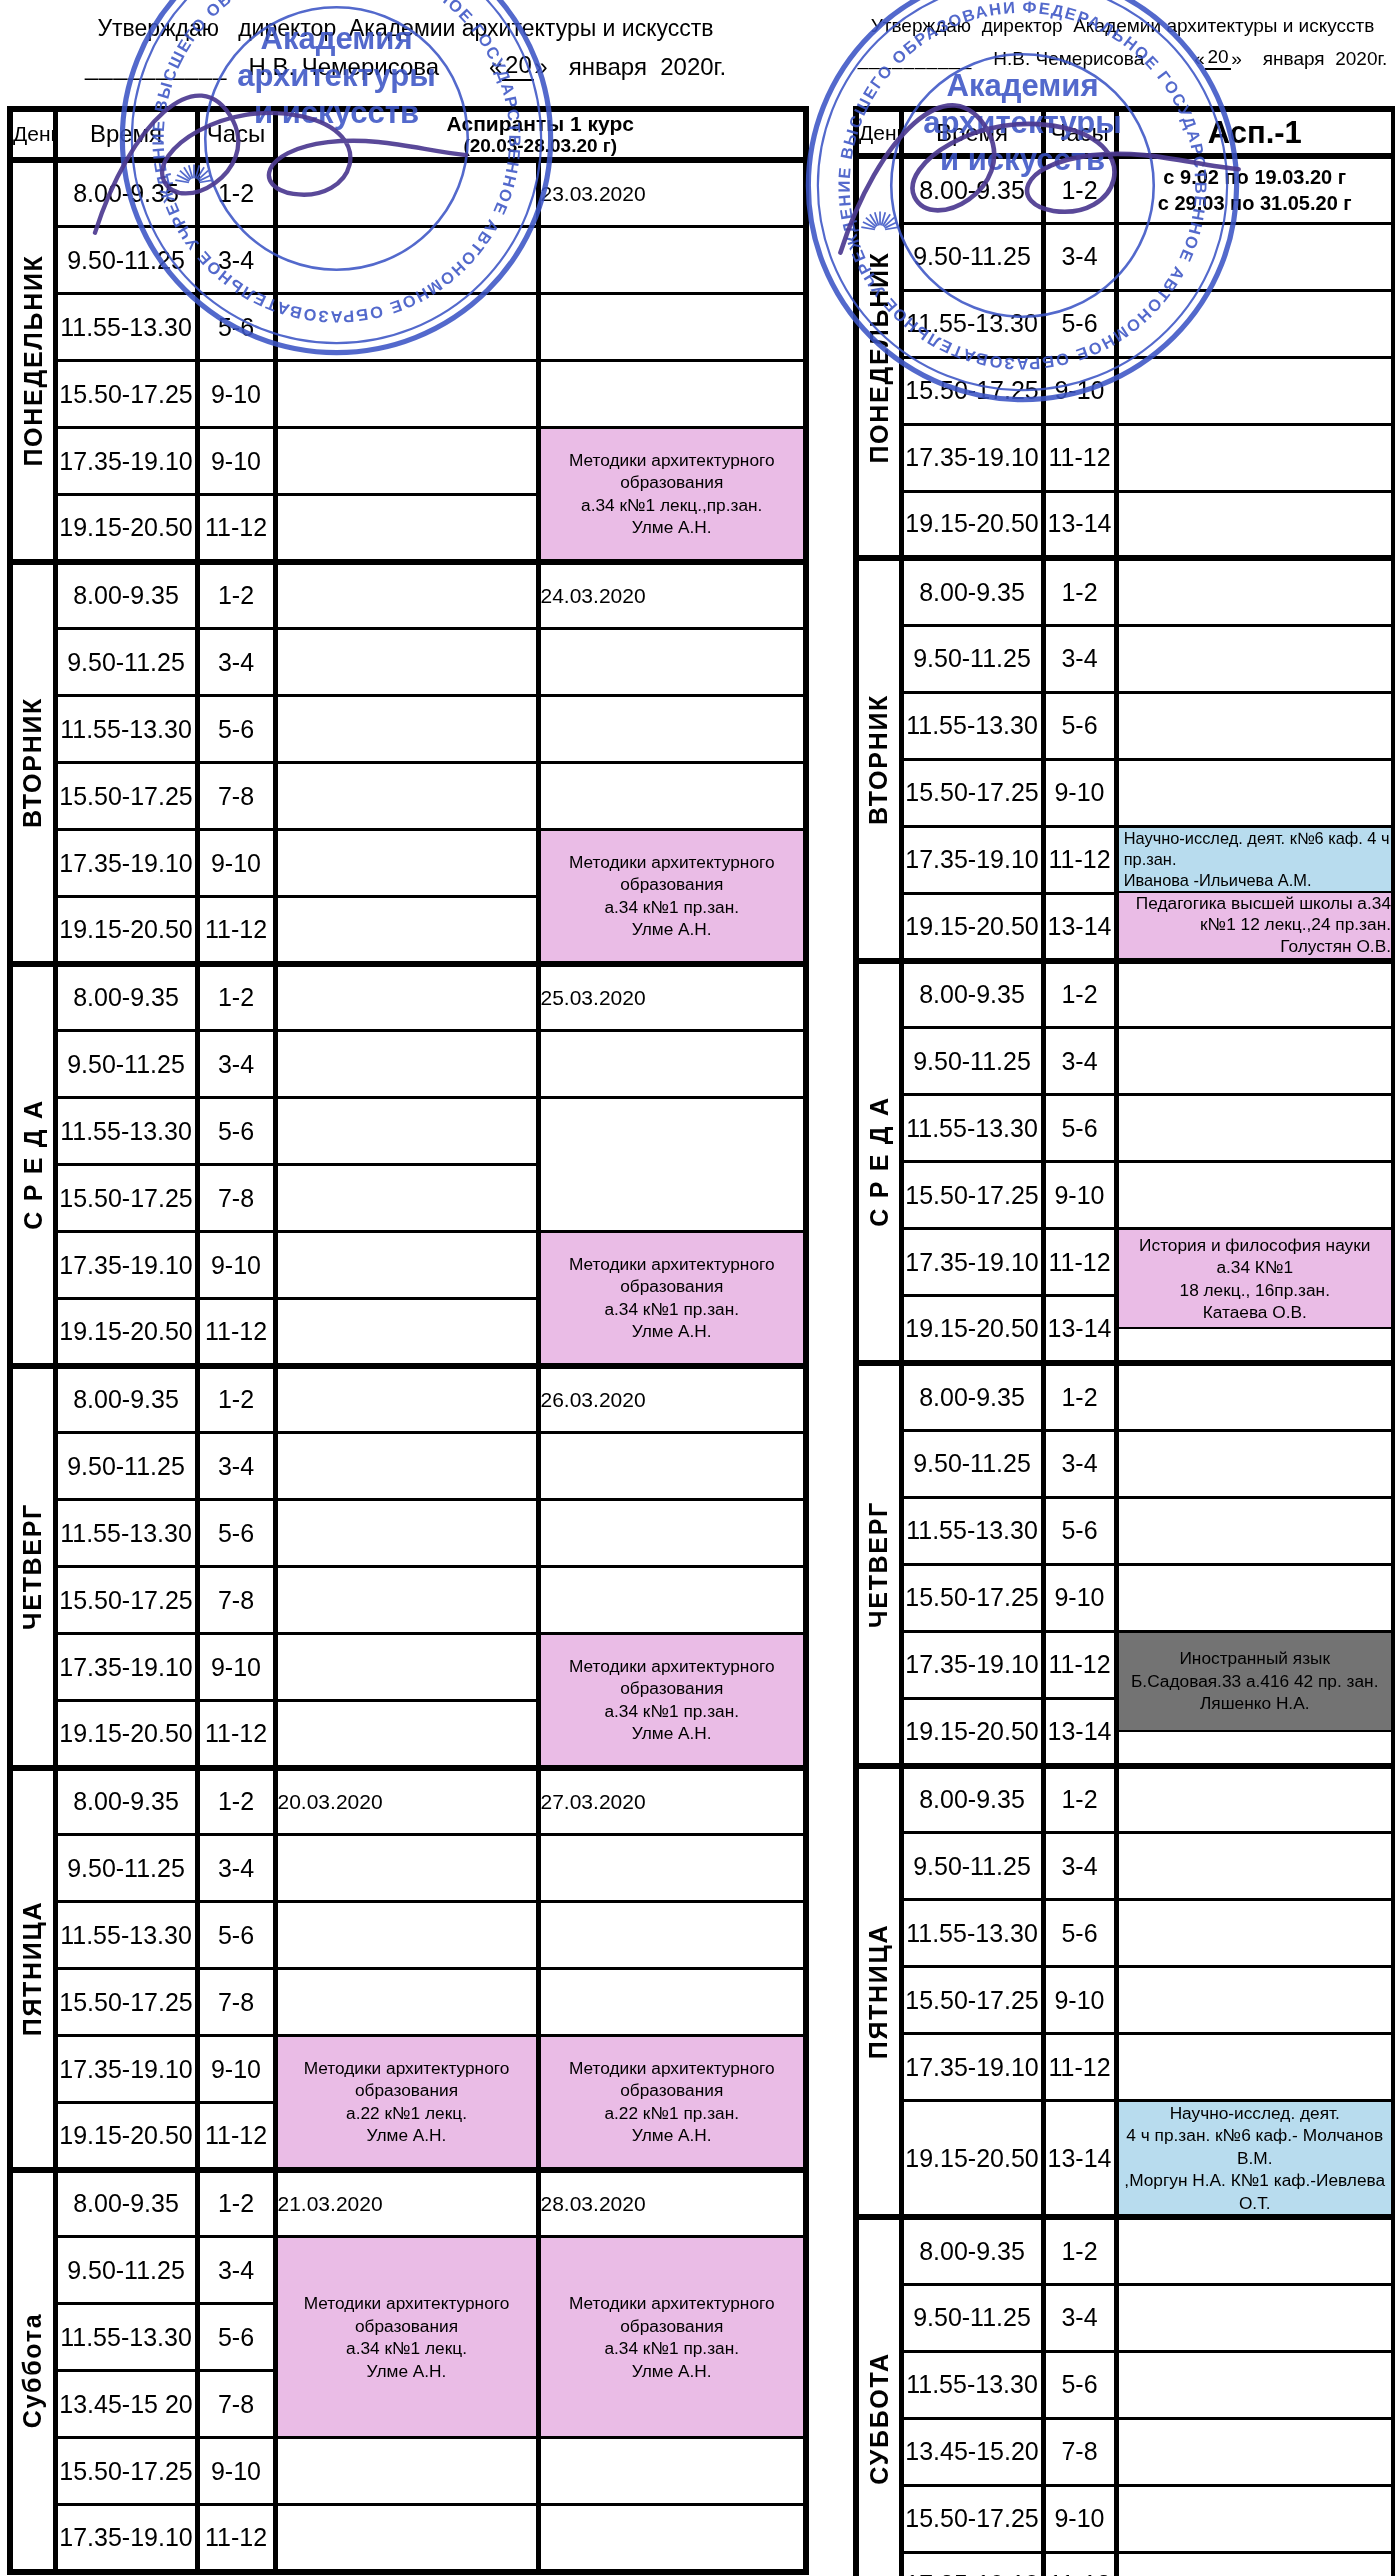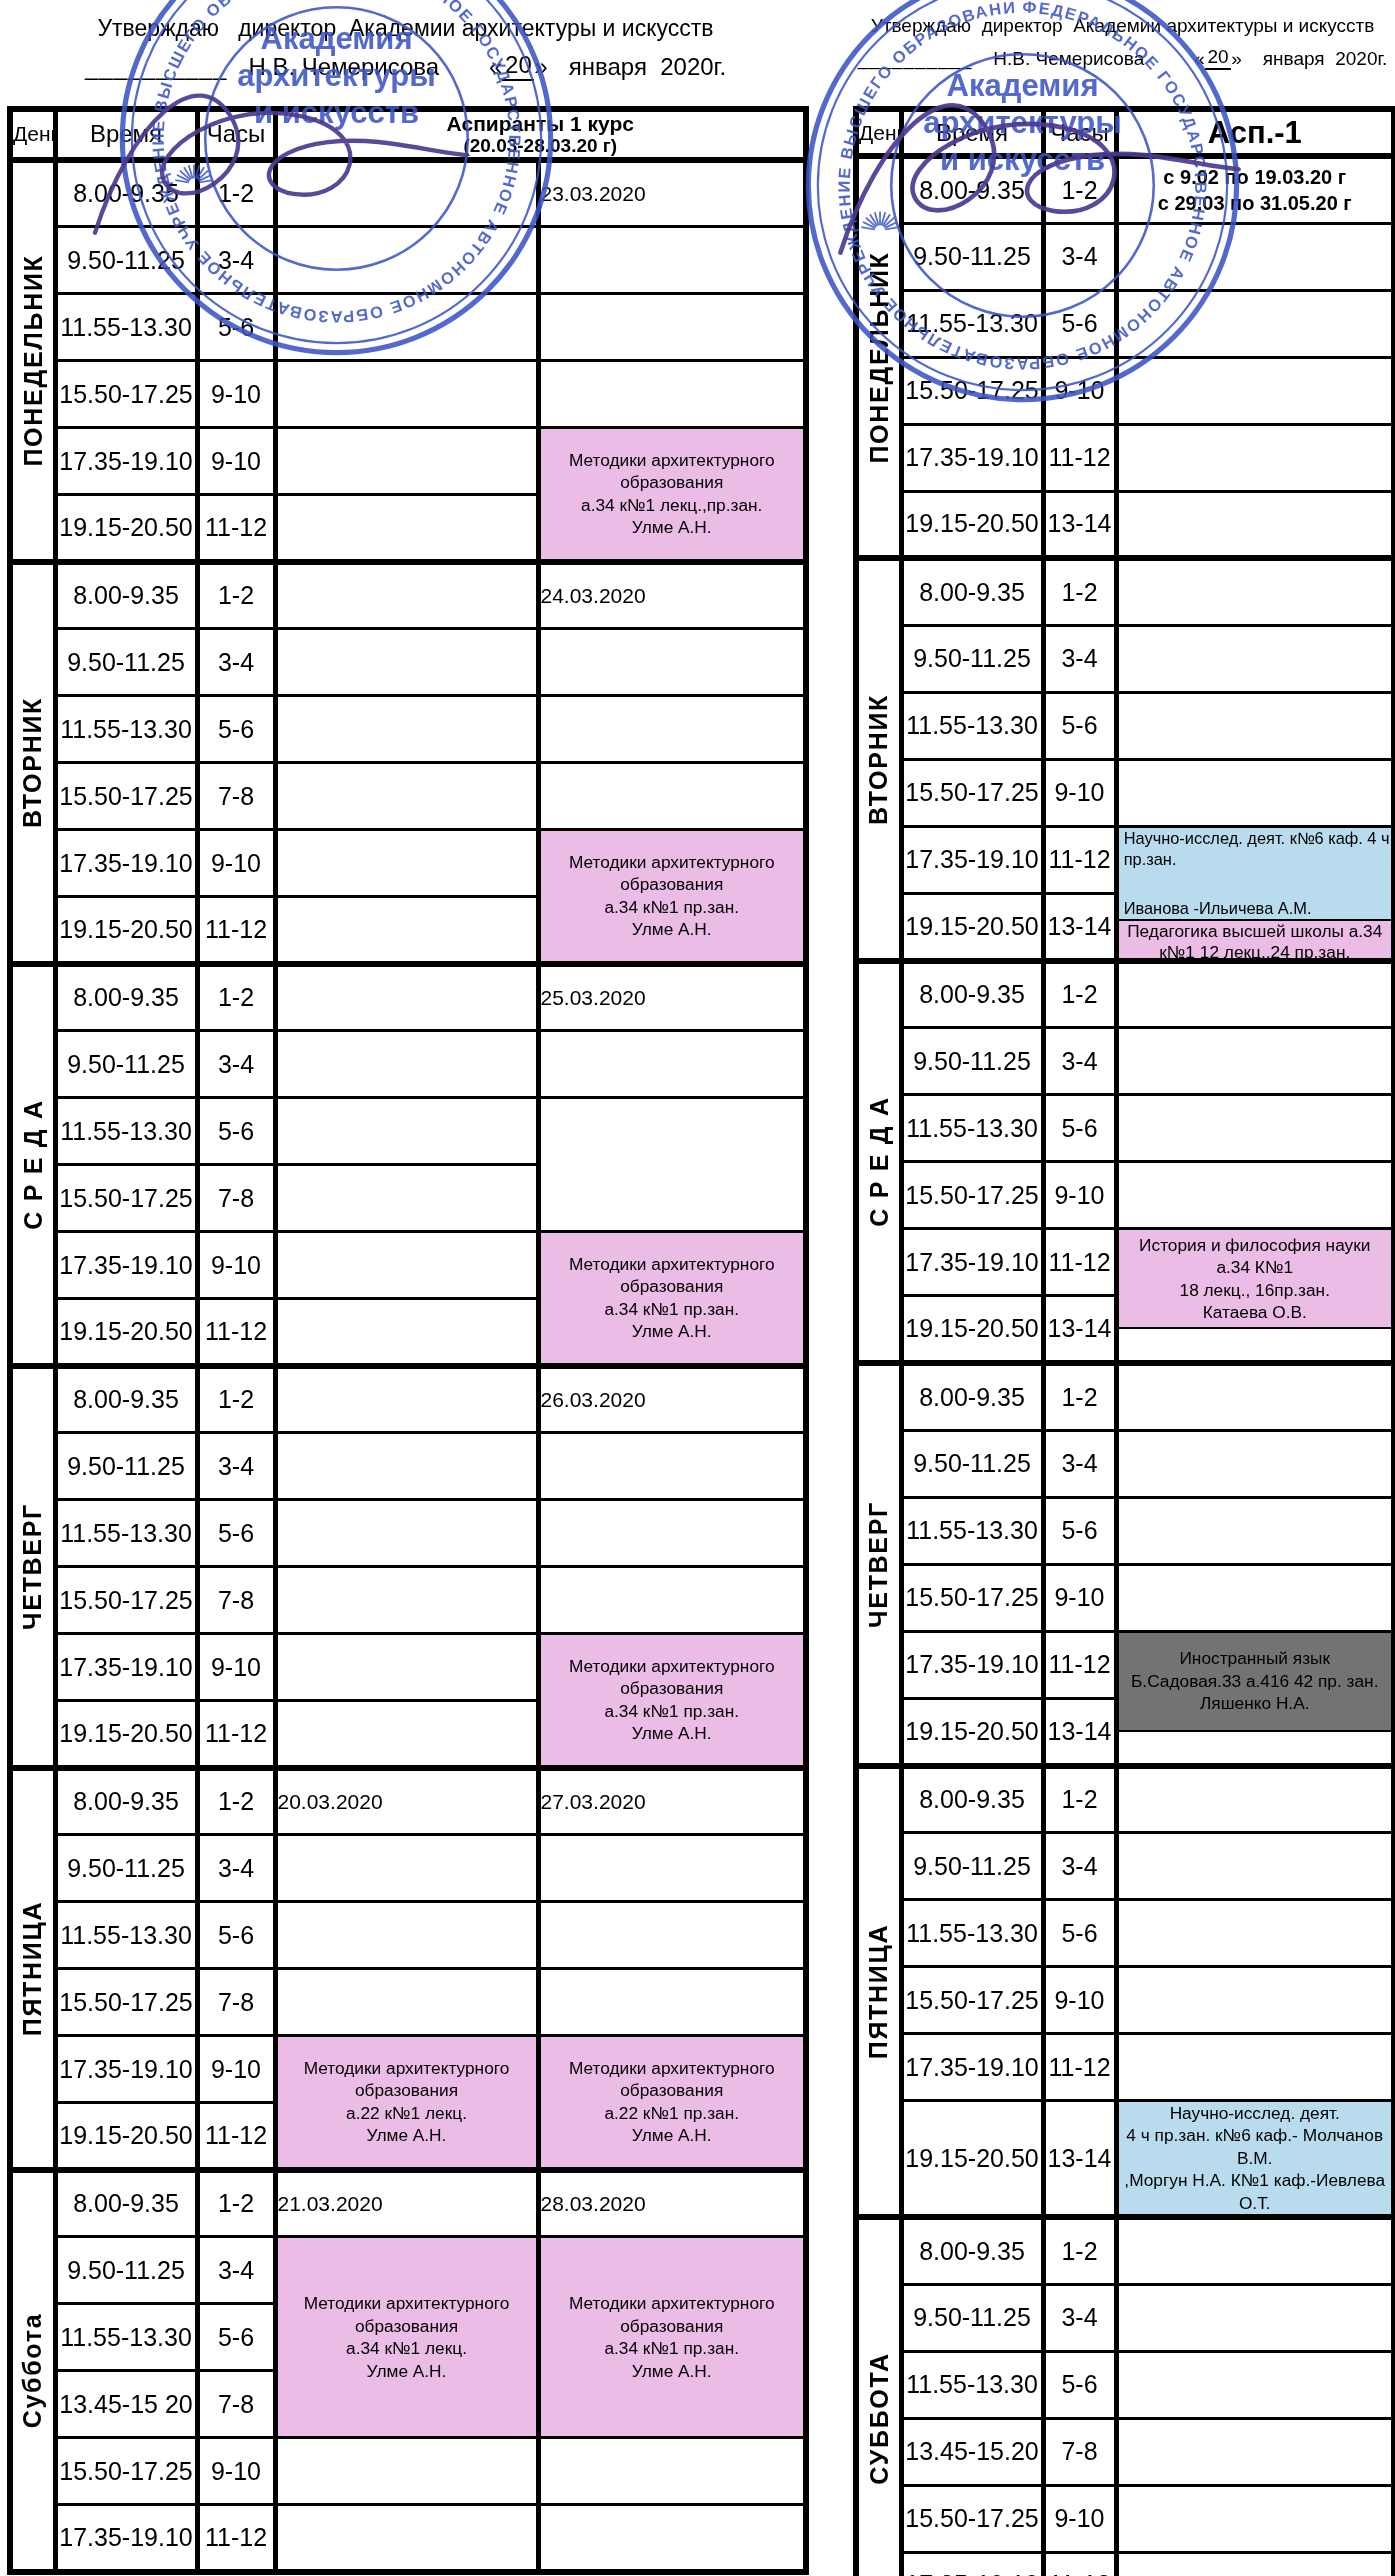--- a/index.html
+++ b/index.html
@@ -41,25 +41,25 @@
   .date-cell{font-size:21px;vertical-align:middle;}
   .bg-pink{background:var(--pink);}
   .bg-blue{background:var(--blue);}
   .bg-white{background:#737373;}
   .lesson-text{vertical-align:middle;text-align:center;}
   .lesson-text .line{font-size:17.3px;line-height:22.4px;}
   .range-cell{vertical-align:middle;text-align:center;}
   .range-cell .line{font-size:20px;line-height:26px;font-weight:bold;}
   .stack-cell{padding:0;vertical-align:top;}
   .stackwrap{display:flex;flex-direction:column;height:130px;}
-  .stackblock{display:flex;flex-direction:column;justify-content:center;text-align:center;}
+  .stackblock{display:flex;flex-direction:column;justify-content:center;text-align:right;}
   .stackblock .line{font-size:17.3px;line-height:21.6px;}
   .align-left{text-align:left;padding-left:5.2px;}
   .align-left .line{font-size:16.4px;line-height:21px;}
-  .blk-border{border-bottom:2.6px solid #000;gap:28px;}
+  .blk-border{border-bottom:2.6px solid #000;}
   .partialfill{display:flex;flex-direction:column;justify-content:center;text-align:center;border-bottom:2.6px solid #000;}
   .partialfill .line{font-size:17.3px;line-height:22.4px;}
   .partialrest{flex:1;}
 </style>
 </head>
 <body style="--pink: #eabce6; --blue: #b8dcee; --sig: #4c3a90;">
 
 <div class="approve approve-left" style="left:7px;width:797px;">
   <div class="ap1">Утверждаю   директор  Академии архитектуры и искусств</div>
   <div class="ap2"><span class="sigline">__________</span><span class="gap1"></span><span>Н.В. Чемерисова</span><span class="gap2"></span><span>«</span><span class="u20">20</span><span>»</span><span class="gap1"></span><span>января  2020г.</span></div>

